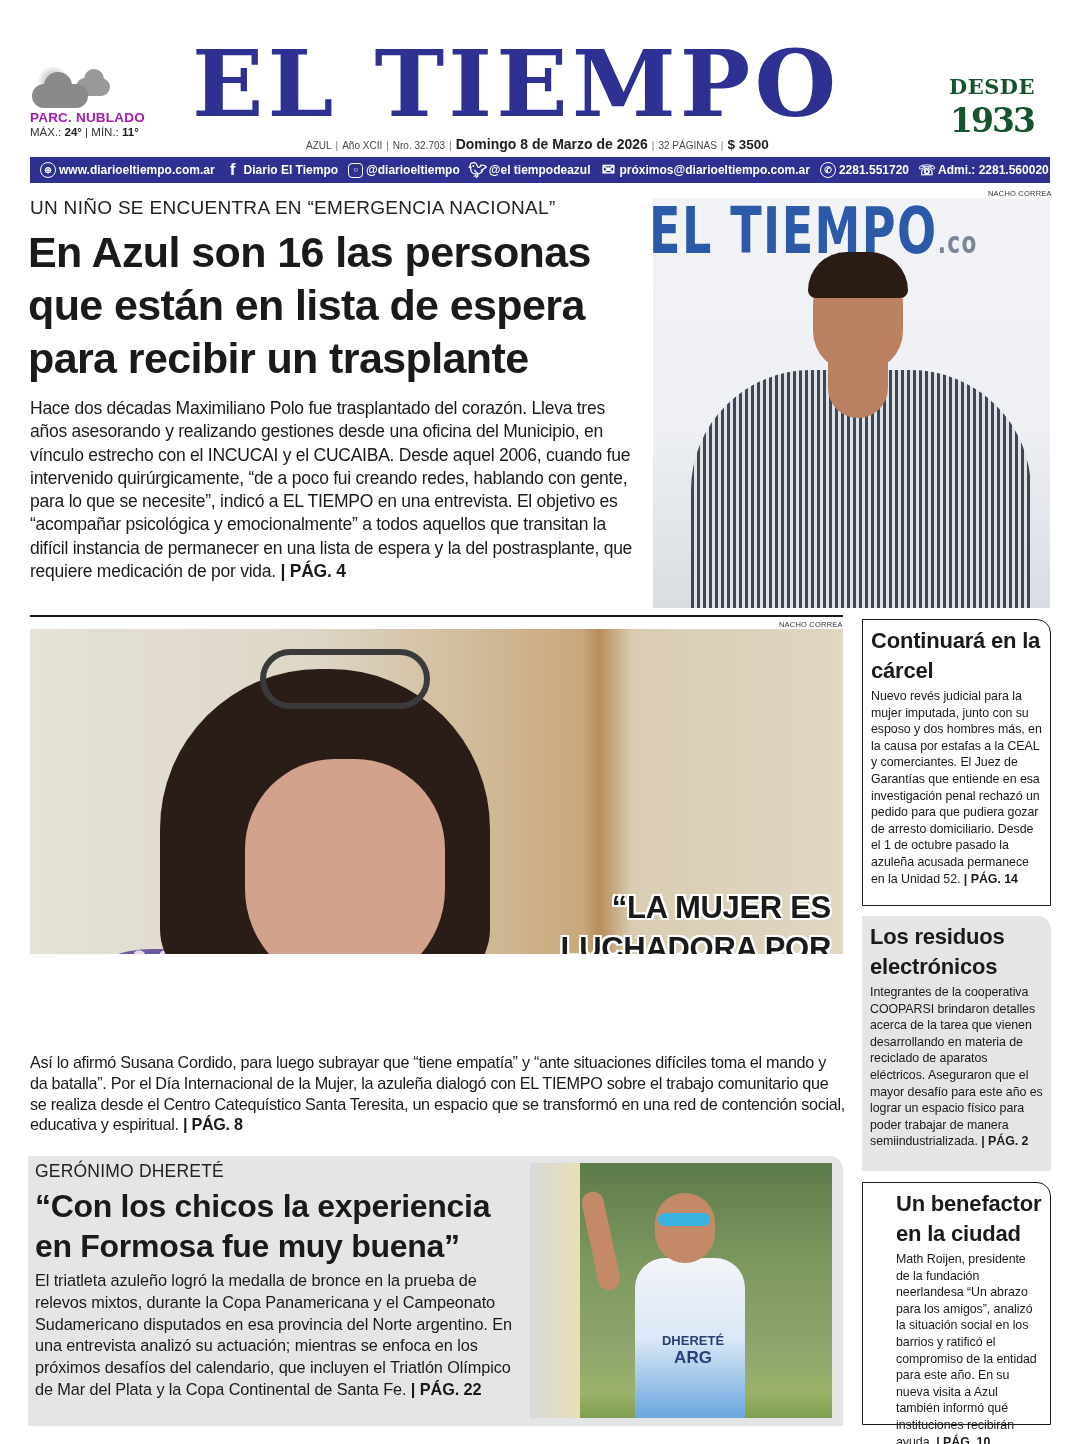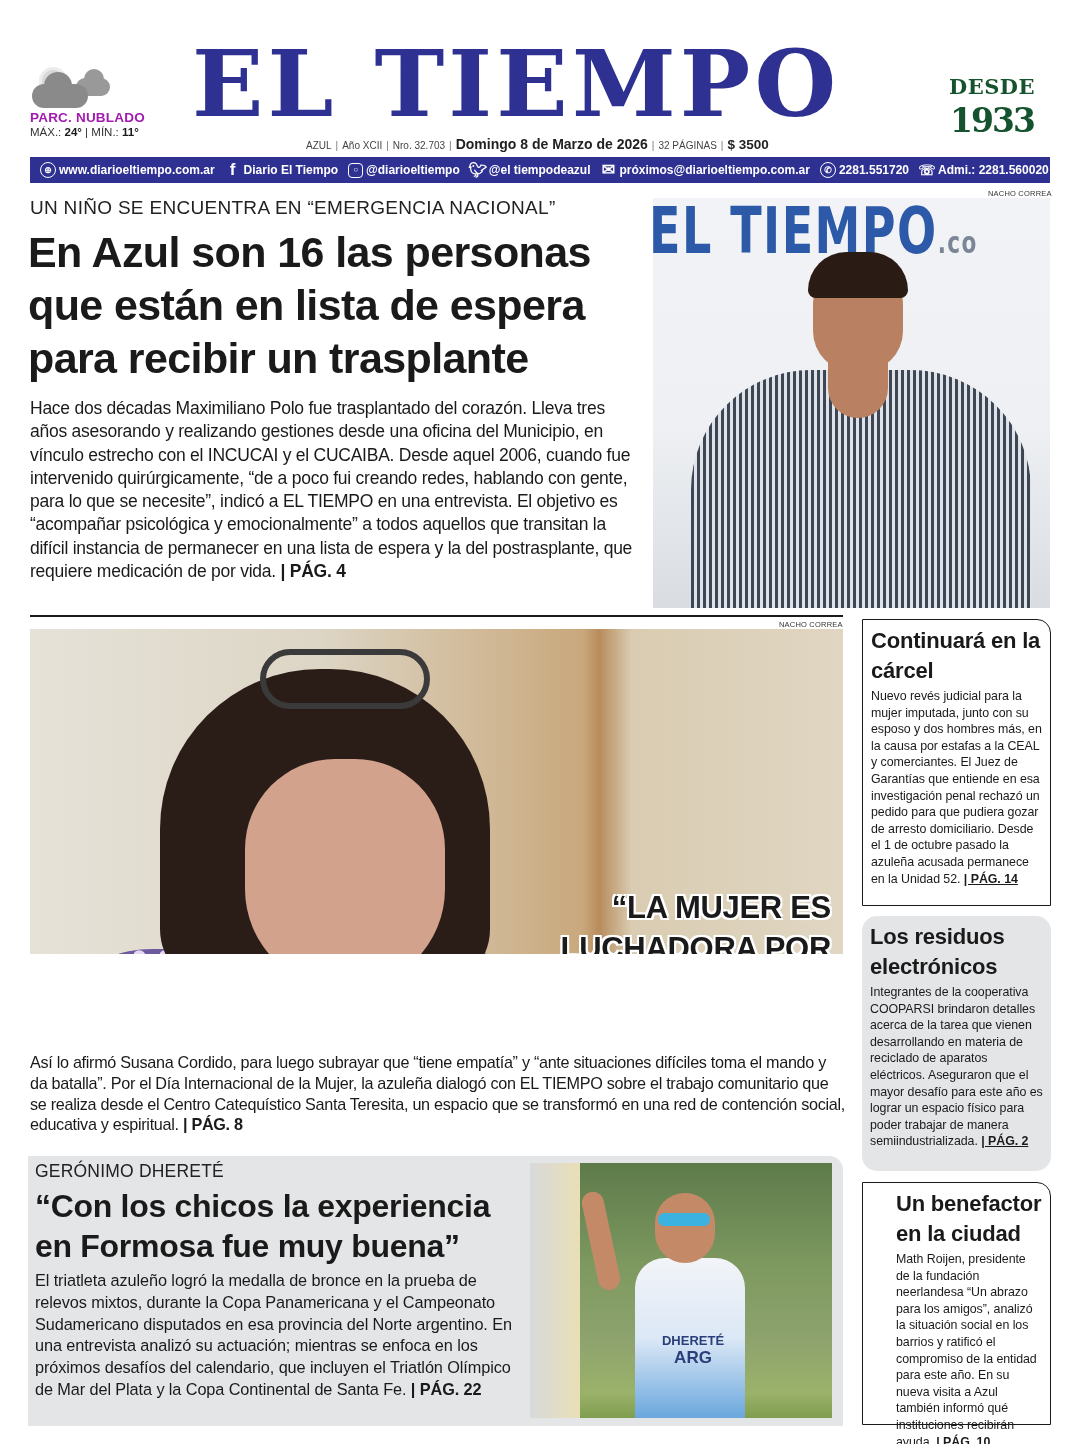--- a/index.html
+++ b/index.html
@@ -88,21 +88,21 @@
   .ath-glasses { position: absolute; left: 128px; top: 50px; width: 52px; height: 13px; border-radius: 6px; background: #3cb2e0; }
   .ath-arm { position: absolute; left: 60px; top: 28px; width: 22px; height: 100px; border-radius: 11px; background: #c48a67; transform: rotate(-12deg); }
   .ath-name { position: absolute; left: 128px; top: 170px; width: 70px; text-align: center; font-size: 13px; font-weight: 900; color: #2a3f7a; line-height: 15px; }
 
   
   .brief { position: absolute; left: 862px; width: 189px; padding: 6px 8px 6px 8px; }
   .brief-outline { border: 1.5px solid #1a1a1a; border-radius: 0 14px 0 0; background: #fff; }
   .brief-grey { background: #e4e5e7; border-radius: 0 14px 0 0; }
   .brief-title { font-size: 22px; font-weight: 700; line-height: 30px; color: #1a1a1a; letter-spacing: -0.2px; }
   .brief-body { font-size: 12.4px; line-height: 16.6px; color: #1a1a1a; margin-top: 2px; letter-spacing: -0.05px; }
-  .brief-body b { font-weight: 900; text-decoration: underline; }
+  .brief-body b { font-weight: 900; }
 </style>
 </head>
 <body>
 
 <div class="weather">
   <div class="weather-icon">
     <div class="sun"></div>
     <div class="cloud c2"></div>
     <div class="cloud c1"></div>
   </div>
@@ -197,21 +197,21 @@
       <div>DHERETÉ</div>
       <div style="font-size:17px;line-height:20px;">ARG</div>
     </div>
 </div>
 
 <div class="brief brief-outline" style="top:619px; height:287px;">
   <div class="brief-title">Continuará en la cárcel</div>
   <div class="brief-body"><span>Nuevo revés judicial para la mujer imputada, junto con su esposo y dos hombres más, en la causa por estafas a la CEAL y comerciantes. El Juez de Garantías que entiende en esa investigación penal rechazó un pedido para que pudiera gozar de arresto domiciliario. Desde el 1 de octubre pasado la azuleña acusada permanece en la Unidad 52.</span> <b>| PÁG. 14</b></div>
 </div>
 
-<div class="brief brief-grey" style="top:916px; height:255px;border-radius:15px;">
+<div class="brief brief-grey" style="top:916px; height:255px;">
   <div class="brief-title">Los residuos electrónicos</div>
   <div class="brief-body"><span>Integrantes de la cooperativa COOPARSI brindaron detalles acerca de la tarea que vienen desarrollando en materia de reciclado de aparatos eléctricos. Aseguraron que el mayor desafío para este año es lograr un espacio físico para poder trabajar de manera semiindustrializada.</span> <b>| PÁG. 2</b></div>
 </div>
 
 <div class="brief brief-outline" style="top:1182px; height:243px;padding-left:33px;">
   <div class="brief-title">Un benefactor en la ciudad</div>
   <div class="brief-body"><span>Math Roijen, presidente de la fundación neerlandesa “Un abrazo para los amigos”, analizó la situación social en los barrios y ratificó el compromiso de la entidad para este año. En su nueva visita a Azul también informó qué instituciones recibirán ayuda.</span> <b>| PÁG. 10</b></div>
 </div>
 
 </body></html>

